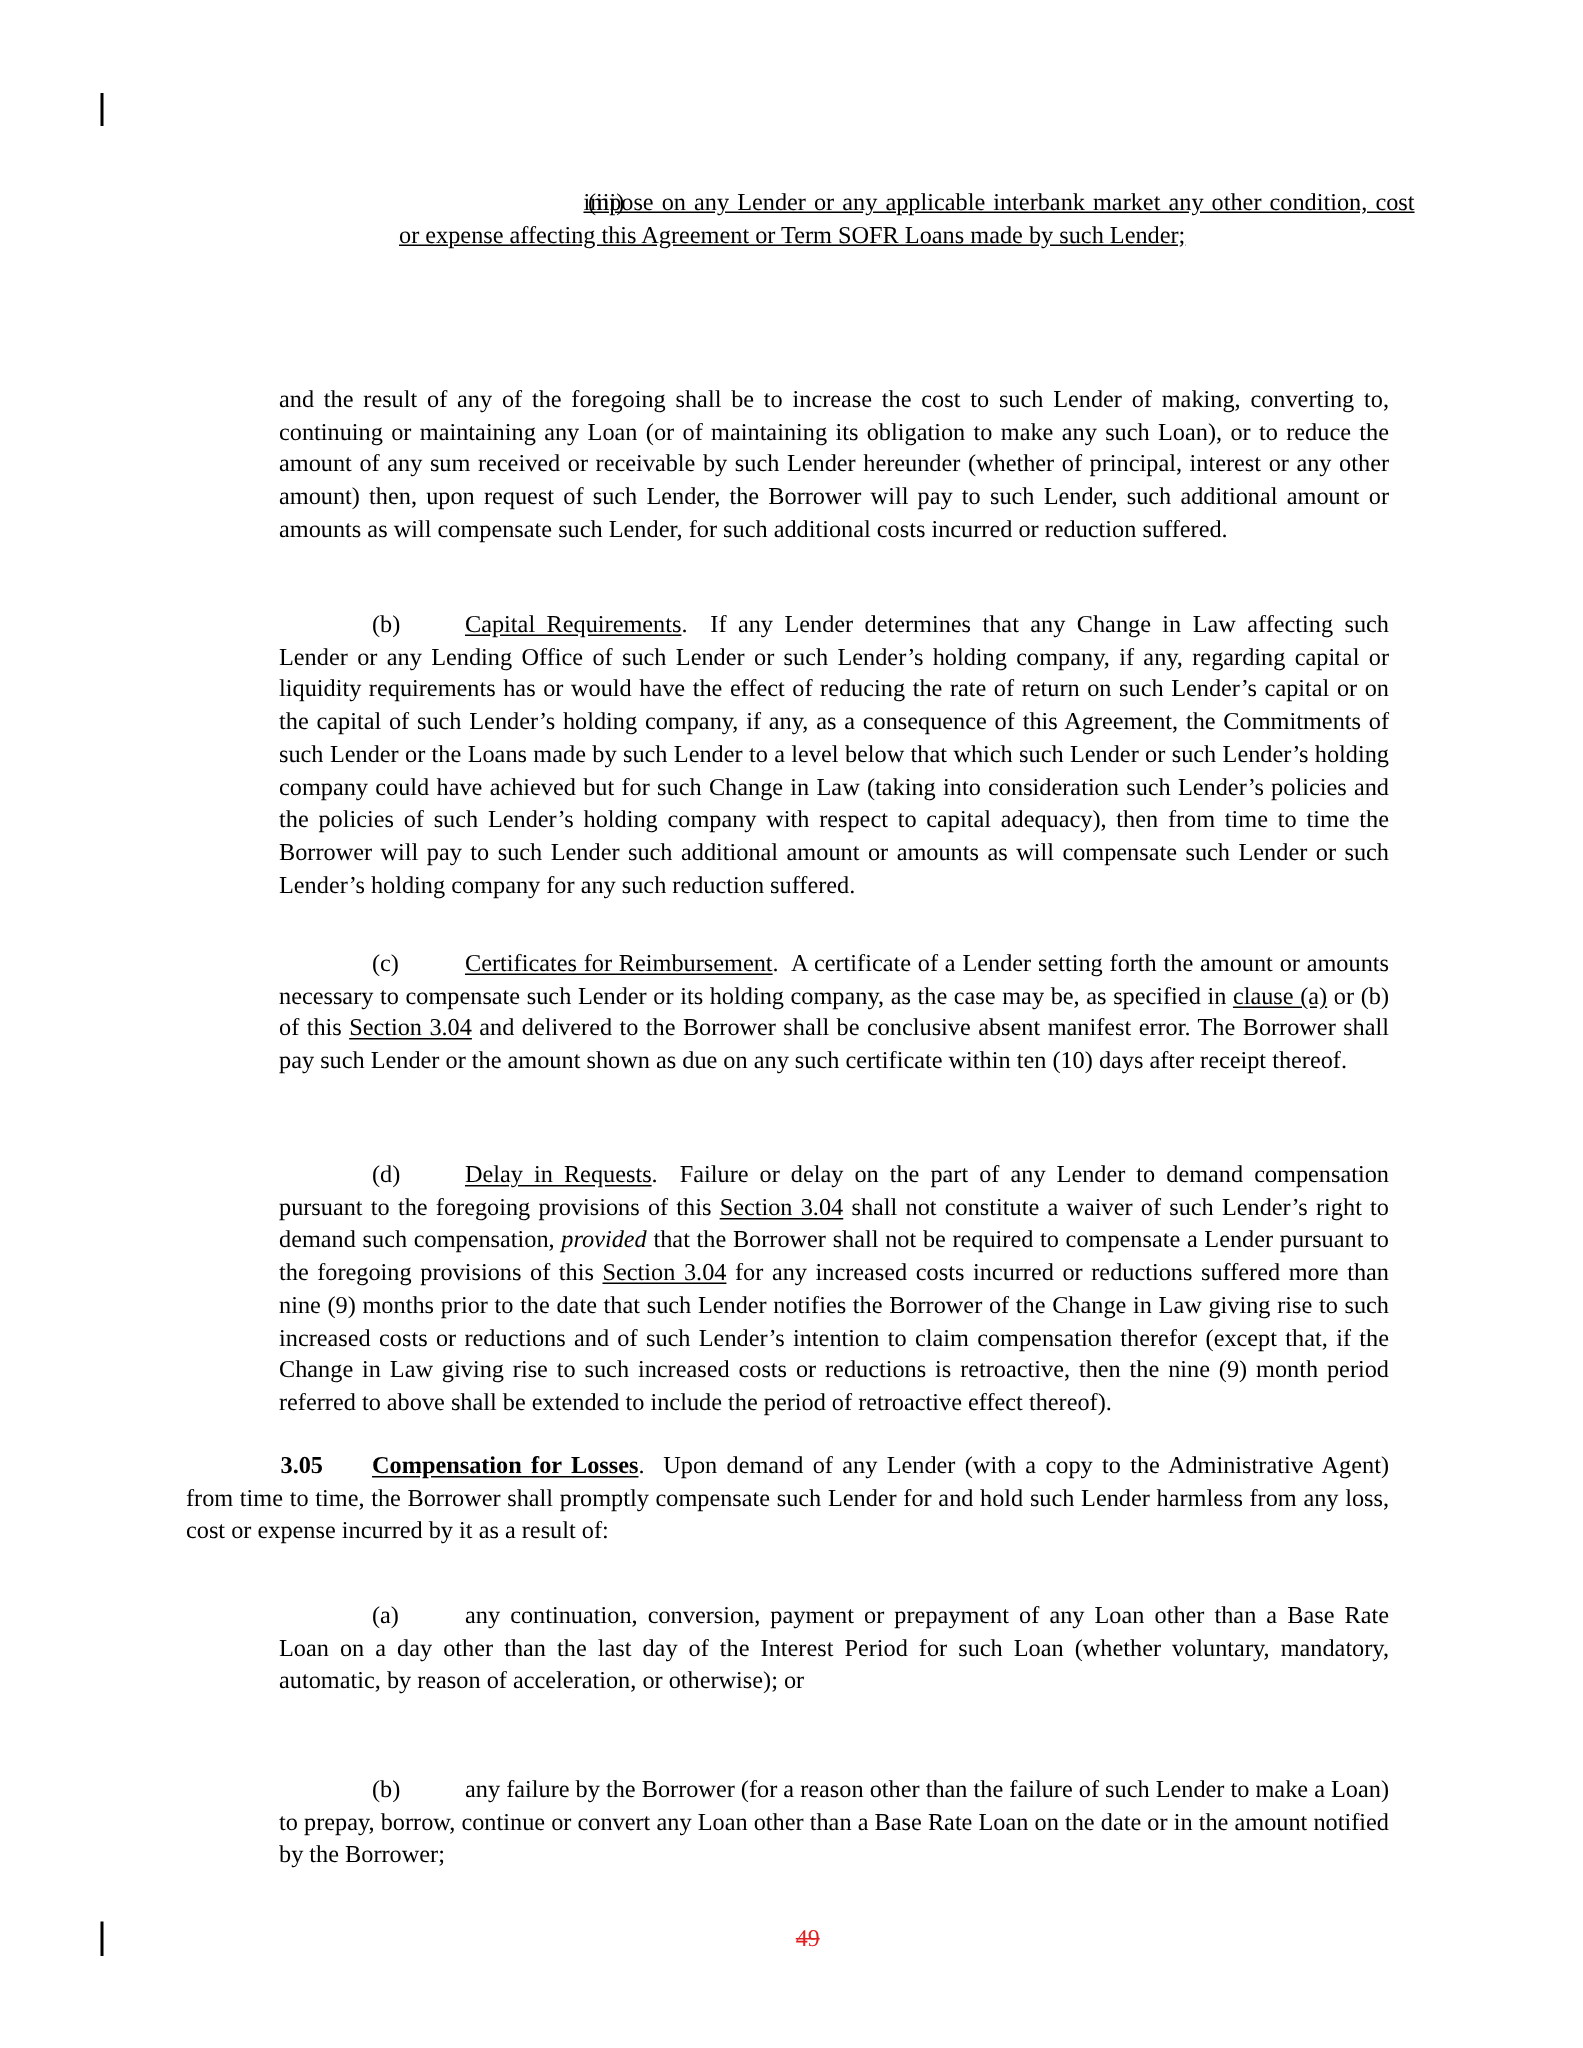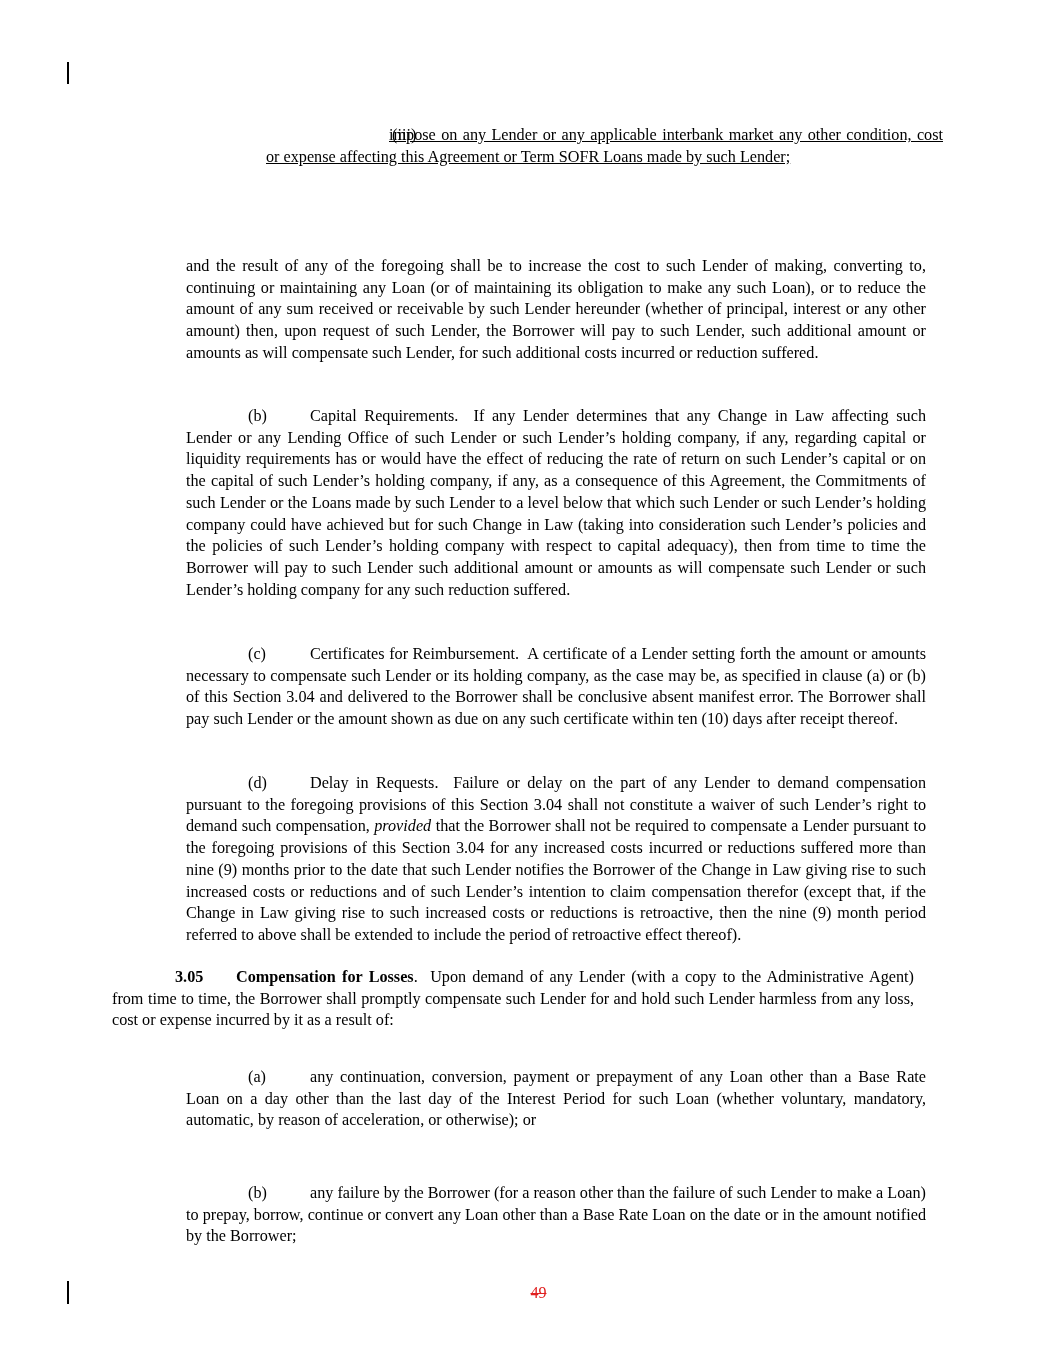--- a/index.html
+++ b/index.html
@@ -11,23 +11,23 @@
       line-height: 21.7px;
     }
     .change-bar { position: absolute; left: 67px; width: 2px; background: #000; }
     .change-bar.top { top: 62px; height: 22px; }
     .change-bar.bottom { top: 1281px; height: 23px; }
     .para { position: absolute; text-align: justify; margin: 0; }
     .para::after { content: ""; display: inline-block; width: 100%; height: 0; }
     .para.last-line-left::after { display: none; }
     .ind-inner { left: 249px; width: 677px; }
     .ind-block { left: 186px; width: 740px; margin-top: 44px; }
-    .full-block { left: 112px; width: 802px; }
+    .full-block { left: 124px; width: 802px; }
     .num { display: inline-block; }
-    .u { text-underline-offset: 2px; }
+    .u { text-decoration: underline; text-underline-offset: 2px; }
     .b { font-weight: bold; }
     .i { font-style: italic; }
     .page-number {
       position: absolute; left: 0; width: 1055px; top: 1282px; text-align: center;
       color: #e02020; text-decoration: line-through; font-size: 16px;
     }
     p { margin: 0; }
   </style>
 </head>
 <body>
@@ -39,21 +39,21 @@
 </p>
 
 <p class="para ind-block last-line-left" style="top:212px;">
   <span>and the result of any of the foregoing shall be to increase the cost to such Lender of making, converting to, continuing or maintaining any Loan (or of maintaining its obligation to make any such Loan), or to reduce the amount of any sum received or receivable by such Lender hereunder (whether of principal, interest or any other amount) then, upon request of such Lender, the Borrower will pay to such Lender, such additional amount or amounts as will compensate such Lender, for such additional costs incurred or reduction suffered.</span>
 </p>
 
 <p class="para ind-block last-line-left" style="top:362px; text-indent:62px;">
   <span class="num" style="width:62px; text-indent:0;">(b)</span><span class="u">Capital Requirements</span>.&nbsp; <span>If any Lender determines that any Change in Law affecting such Lender or any Lending Office of such Lender or such Lender’s holding company, if any, regarding capital or liquidity requirements has or would have the effect of reducing the rate of return on such Lender’s capital or on the capital of such Lender’s holding company, if any, as a consequence of this Agreement, the Commitments of such Lender or the Loans made by such Lender to a level below that which such Lender or such Lender’s holding company could have achieved but for such Change in Law (taking into consideration such Lender’s policies and the policies of such Lender’s holding company with respect to capital adequacy), then from time to time the Borrower will pay to such Lender such additional amount or amounts as will compensate such Lender or such Lender’s holding company for any such reduction suffered.</span>
 </p>
 
-<p class="para ind-block last-line-left" style="top:600px; text-indent:62px;">
+<p class="para ind-block last-line-left" style="top:588px; text-indent:62px;">
   <span class="num" style="width:62px; text-indent:0;">(c)</span><span class="u">Certificates for Reimbursement</span>.&nbsp; <span>A certificate of a Lender setting forth the amount or amounts necessary to compensate such Lender or its holding company, as the case may be, as specified in </span><span class="u">clause (a)</span><span> or (b) of this </span><span class="u">Section 3.04</span><span> and delivered to the Borrower shall be conclusive absent manifest error.  The Borrower shall pay such Lender or the amount shown as due on any such certificate within ten (10) days after receipt thereof.</span>
 </p>
 
 <p class="para ind-block last-line-left" style="top:729px; text-indent:62px;">
   <span class="num" style="width:62px; text-indent:0;">(d)</span><span class="u">Delay in Requests</span>.&nbsp; <span>Failure or delay on the part of any Lender to demand compensation pursuant to the foregoing provisions of this </span><span class="u">Section 3.04</span><span> shall not constitute a waiver of such Lender’s right to demand such compensation, </span><span class="i">provided</span><span> that the Borrower shall not be required to compensate a Lender pursuant to the foregoing provisions of this </span><span class="u">Section 3.04</span><span> for any increased costs incurred or reductions suffered more than nine (9) months prior to the date that such Lender notifies the Borrower of the Change in Law giving rise to such increased costs or reductions and of such Lender’s intention to claim compensation therefor (except that, if the Change in Law giving rise to such increased costs or reductions is retroactive, then the nine (9) month period referred to above shall be extended to include the period of retroactive effect thereof).</span>
 </p>
 
 <p class="para full-block last-line-left" style="top:967px; text-indent:63px;">
   <span class="num b" style="width:61px; text-indent:0;">3.05</span><span class="b u">Compensation for Losses</span>.&nbsp; <span>Upon demand of any Lender (with a copy to the Administrative Agent) from time to time, the Borrower shall promptly compensate such Lender for and hold such Lender harmless from any loss, cost or expense incurred by it as a result of:</span>
 </p>

